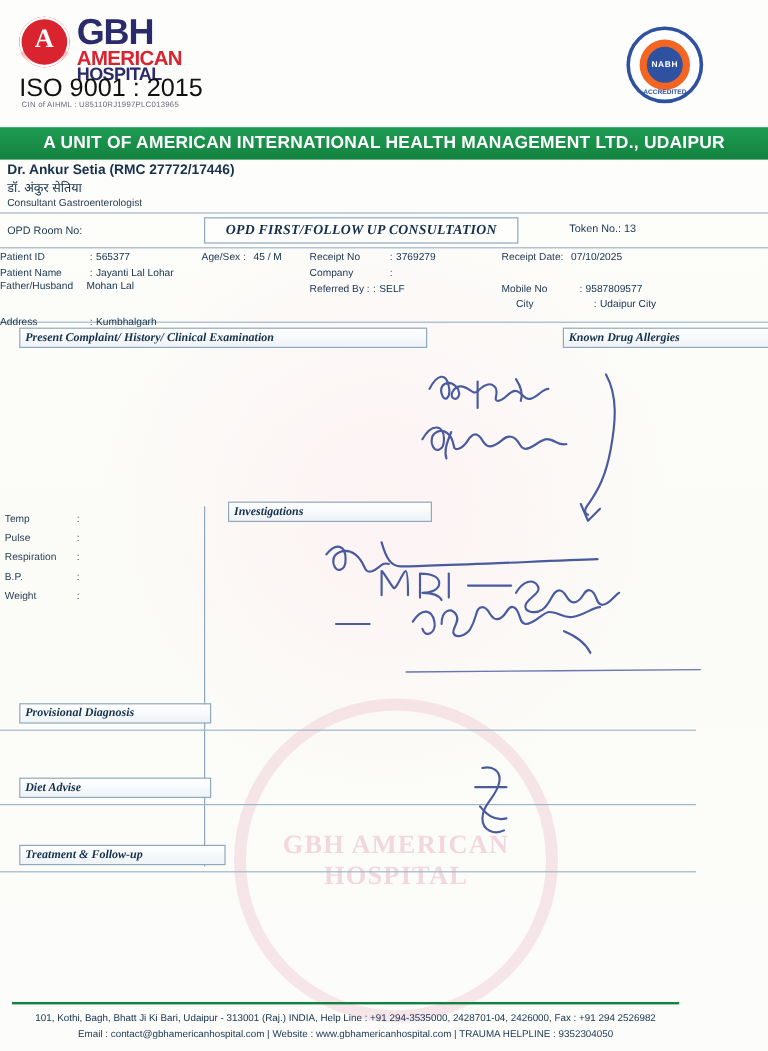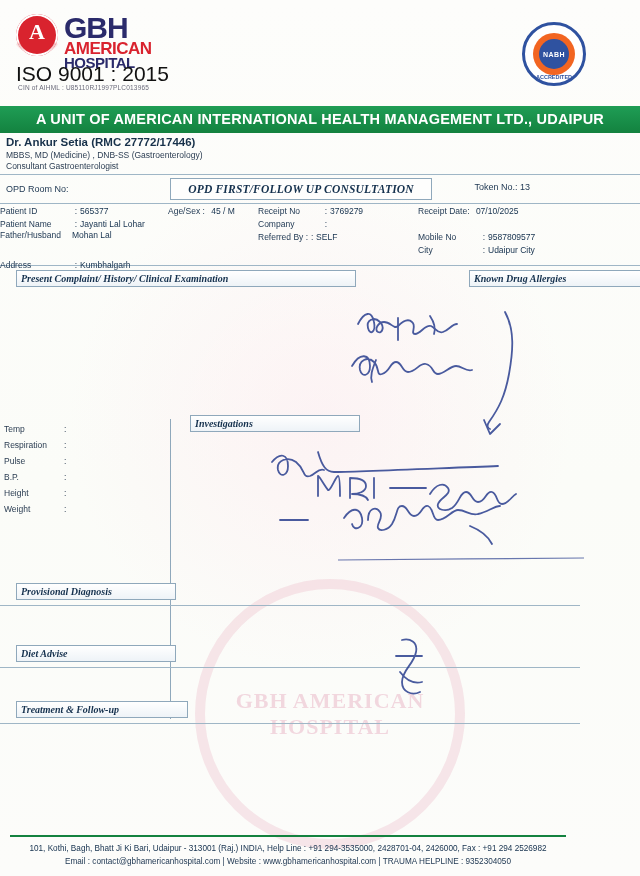--- a/index.html
+++ b/index.html
@@ -175,21 +175,21 @@
           <span>NABH</span>
         </div>
       <div class="nabh-cap">ACCREDITED</div>
     </div>
   </div>
 
   <div class="unitbar">A UNIT OF AMERICAN INTERNATIONAL HEALTH MANAGEMENT LTD., UDAIPUR</div>
 
   <div class="doc">
     <div class="l1">Dr. Ankur Setia (RMC 27772/17446)</div>
-    <div class="l3">MBBS, MD (Medicine) , DNB-SS (Gastroenterology)</div>
+    <div class="l2">डॉ. अंकुर सेतिया</div>
     <div class="l4">Consultant Gastroenterologist</div>
   </div>
 
   <div class="row-opd">
     <span class="lbl">OPD Room No:</span>
     <div class="title-box">
       <span>OPD FIRST/FOLLOW UP CONSULTATION</span>
     </div>
     <div class="token">
       <span>Token No.:</span>
@@ -227,45 +227,44 @@
     </div>
 
     <div class="cell" style="left:418px;top:2px;">
       <span class="k">Receipt Date:</span>
       <span class="v" style="margin-left:4px;">07/10/2025</span>
     </div>
     <div class="cell" style="left:418px;top:28px;">
       <span class="k" style="width:62px;display:inline-block;">Mobile No</span><span class="c">:</span><span class="v">9587809577</span>
     </div>
     <div class="cell" style="left:418px;top:41px;">
-      <span class="k" style="width:62px;display:inline-block;">City</span><span class="c">:</span><span class="v">Udaipur City</span>
+      <span class="k" style="width:62px;display:inline-block;margin-left:12px;">City</span><span class="c">:</span><span class="v">Udaipur City</span>
     </div>
   </div>
 
   <div class="band">
     <div class="left">
       <div class="sechdr full">Present Complaint/ History/ Clinical Examination</div>
     </div>
     <div class="right">
       <div class="sechdr full">Known Drug Allergies</div>
     </div>
   </div>
 
   <div class="body-area">
     <div class="watermark">GBH AMERICAN HOSPITAL</div>
 
     <div class="vline"></div>
 
     <div class="vitals-box">
       <div class="vitals-list">
         <div class="vrow"><span class="k">Temp</span><span>:</span></div>
+        <div class="vrow"><span class="k">Pulse</span><span>:</span></div>
         <div class="vrow"><span class="k">Respiration</span><span>:</span></div>
-        <div class="vrow"><span class="k">Pulse</span><span>:</span></div>
         <div class="vrow"><span class="k">B.P.</span><span>:</span></div>
-        <div class="vrow"><span class="k">Height</span><span>:</span></div>
         <div class="vrow"><span class="k">Weight</span><span>:</span></div>
       </div>
     </div>
 
     <div class="invest-box">
       <div class="sechdr full">Investigations</div>
     </div>
 
     <div class="prov">
       <div class="sechdr full">Provisional Diagnosis</div>

